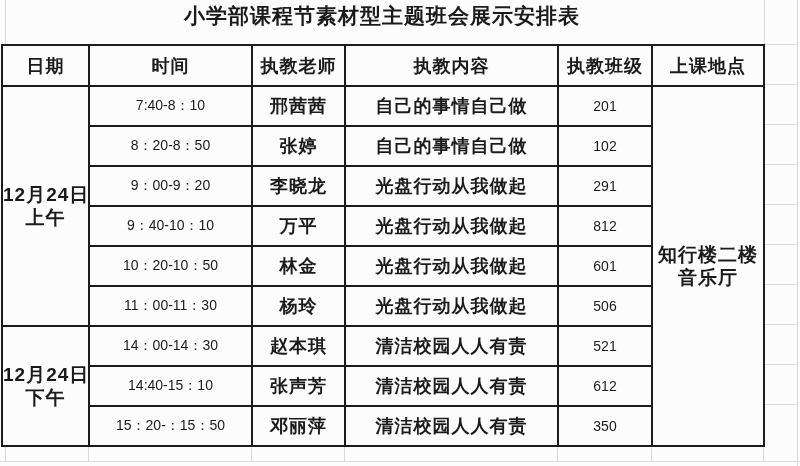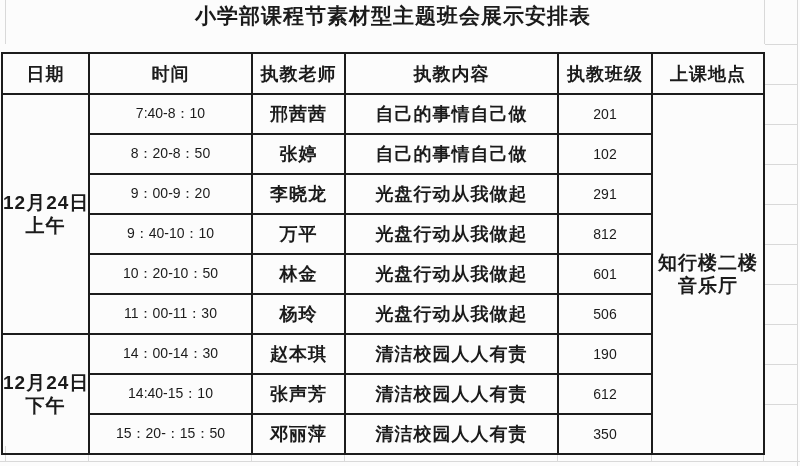--- a/index.html
+++ b/index.html
@@ -11,27 +11,27 @@
   .page{
     position:relative;width:800px;height:466px;
     background:#fcfcfc;overflow:hidden;color:#1b1b1b;
   }
   
   .gl{position:absolute;background:#d9d9d9;}
   .gl.v{width:1px;}
   .gl.h{height:1px;}
 
   .title{
-    position:absolute;left:12px;top:0;width:762px;height:32px;
+    position:absolute;left:1px;top:0;width:762px;height:32px;
     display:flex;align-items:center;justify-content:center;
     font-size:21px;font-weight:bold;letter-spacing:1px;white-space:nowrap;
   }
 
   table.sched{
-    position:absolute;left:1px;top:52px;
+    position:absolute;left:1px;top:44px;
     width:762px;height:400px;
     border-collapse:collapse;table-layout:fixed;
   }
   .sched th,.sched td{
     border:2px solid #1c1c1c;
     text-align:center;vertical-align:middle;
     padding:0;overflow:hidden;white-space:nowrap;
   }
   .sched tr{height:40px;}
   .sched tr.hdr{height:41px;}
@@ -141,21 +141,21 @@
       </tr>
 
       <tr>
         <td rowspan="3" class="zh two">
           <span>12月24日</span>
           <span>下午</span>
         </td>
         <td class="num">14：00-14：30</td>
         <td class="zh">赵本琪</td>
         <td class="zh">清洁校园人人有责</td>
-        <td class="num">190</td>
+        <td class="num">521</td>
       </tr>
 
       <tr>
         <td class="num">14:40-15：10</td>
         <td class="zh">张声芳</td>
         <td class="zh">清洁校园人人有责</td>
         <td class="num">612</td>
       </tr>
 
       <tr>

